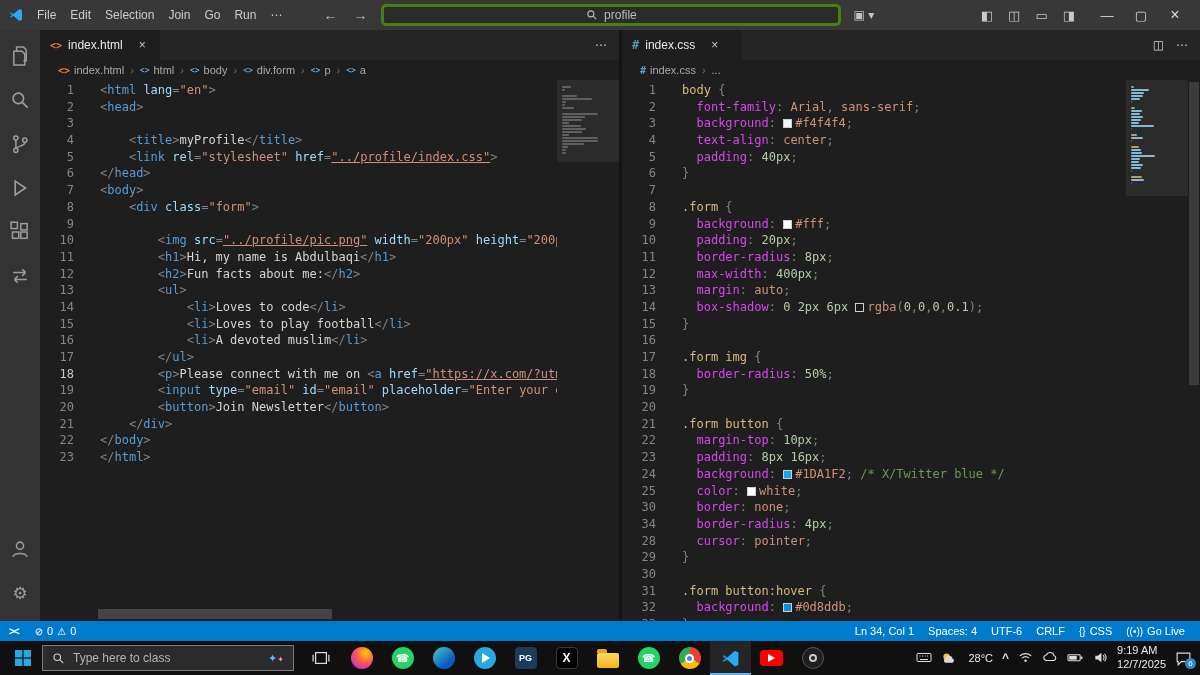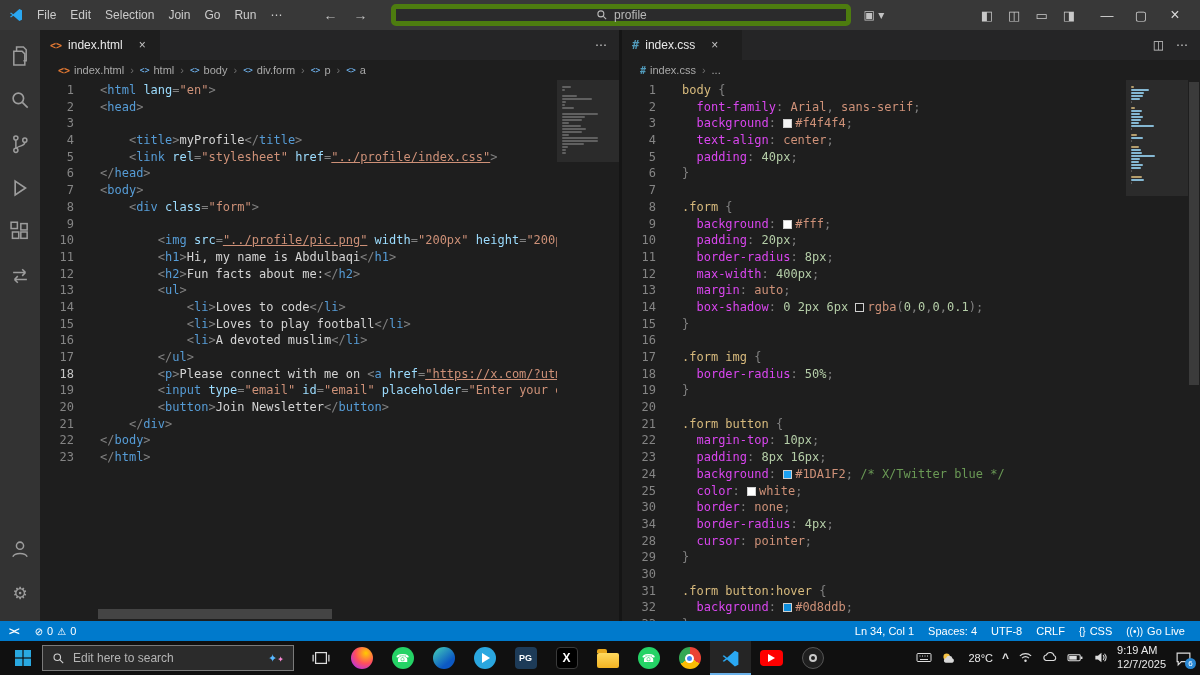--- a/index.html
+++ b/index.html
@@ -4,21 +4,21 @@
 <style>
   *{margin:0;padding:0;box-sizing:border-box}
   html,body{width:1200px;height:675px;overflow:hidden;background:#000;font-family:"Liberation Sans",sans-serif}
   .screen{position:relative;width:1200px;height:675px;background:#1e1e1e;overflow:hidden}
 
   
   .titlebar{height:30px;background:#383838;display:flex;align-items:center;color:#cccccc;font-size:12px;padding-left:8px}
   .menus{display:flex;margin-left:6px}
   .menus span{padding:3px 7px;border-radius:4px}
   .nav-arrows{margin-left:34px;display:flex;gap:16px;font-size:14px;color:#c2c2c2}
-  .cmd-center{flex:0 0 460px;margin-left:24px;height:22px;background:#2b2b2c;border:5px solid #4d7c0f;border-radius:5px;display:flex;align-items:center;justify-content:center;gap:6px;color:#b9b9b9}
+  .cmd-center{flex:0 0 460px;margin-left:14px;height:22px;background:#2b2b2c;border:3px solid #4d7c0f;border-radius:5px;display:flex;align-items:center;justify-content:center;gap:6px;color:#b9b9b9}
   .layout-dd{margin-left:12px;color:#c2c2c2;font-size:12px}
   .tb-right{margin-left:auto;display:flex;align-items:center;gap:15px;color:#c9c9c9;font-size:13px;padding-right:8px}
   .win-controls{display:flex;height:30px}
   .win-controls span{width:34px;display:flex;align-items:center;justify-content:center;font-size:13px;color:#d8d8d8}
 
   
   .main{display:flex;height:591px}
   .activitybar{width:40px;background:#333333;display:flex;flex-direction:column;align-items:center;padding:4px 0 6px 0}
   .ab-icon{width:40px;height:44px;display:flex;align-items:center;justify-content:center}
   .ab-bottom{margin-top:auto}
@@ -403,21 +403,21 @@
     <span class="sb-remote">&gt;&lt;</span>
     <span class="sb-item">
       <span class="sb-ico">⊘</span>
       <span>0</span>
       <span class="sb-ico">⚠</span>
       <span>0</span>
     </span>
     <div class="sb-right">
       <span class="sb-item">Ln 34, Col 1</span>
       <span class="sb-item">Spaces: 4</span>
-      <span class="sb-item">UTF-8</span>
+      <span class="sb-item">UTF-6</span>
       <span class="sb-item">CRLF</span>
       <span class="sb-item">
         <span class="sb-ico">{}</span>
         <span>CSS</span>
       </span>
       <span class="sb-item">
         <span class="sb-ico">((•))</span>
         <span>Go Live</span>
       </span>
     </div>
@@ -430,21 +430,21 @@
           <rect x="8.6" y="0" width="7.4" height="7.4" fill="#29a8e0"></rect>
           <rect x="0" y="8.6" width="7.4" height="7.4" fill="#29a8e0"></rect>
           <rect x="8.6" y="8.6" width="7.4" height="7.4" fill="#29a8e0"></rect>
         </svg>
     </span>
     <div class="tb-search">
       <svg width="13" height="13" viewBox="0 0 16 16">
           <circle cx="6.5" cy="6.5" r="4" fill="none" stroke="#cfcfcf" stroke-width="1.4"></circle>
           <path d="M9.8 9.8 13.8 13.8" stroke="#cfcfcf" stroke-width="1.4"></path>
         </svg>
-      <span>Edit here to search</span>
+      <span>Type here to class</span>
       <span class="sparkles">✦<b>✦</b></span>
     </div>
     <div class="tb-apps">
         <div class="tb-app">
           <svg width="18" height="18" viewBox="0 0 16 16">
             <rect x="3.2" y="3.2" width="9.6" height="9.6" fill="none" stroke="#ddd" stroke-width="1.1"></rect>
             <path d="M1 5v6M15 5v6" stroke="#ddd" stroke-width="1.1"></path>
           </svg>
         </div>
         <div class="tb-app">

